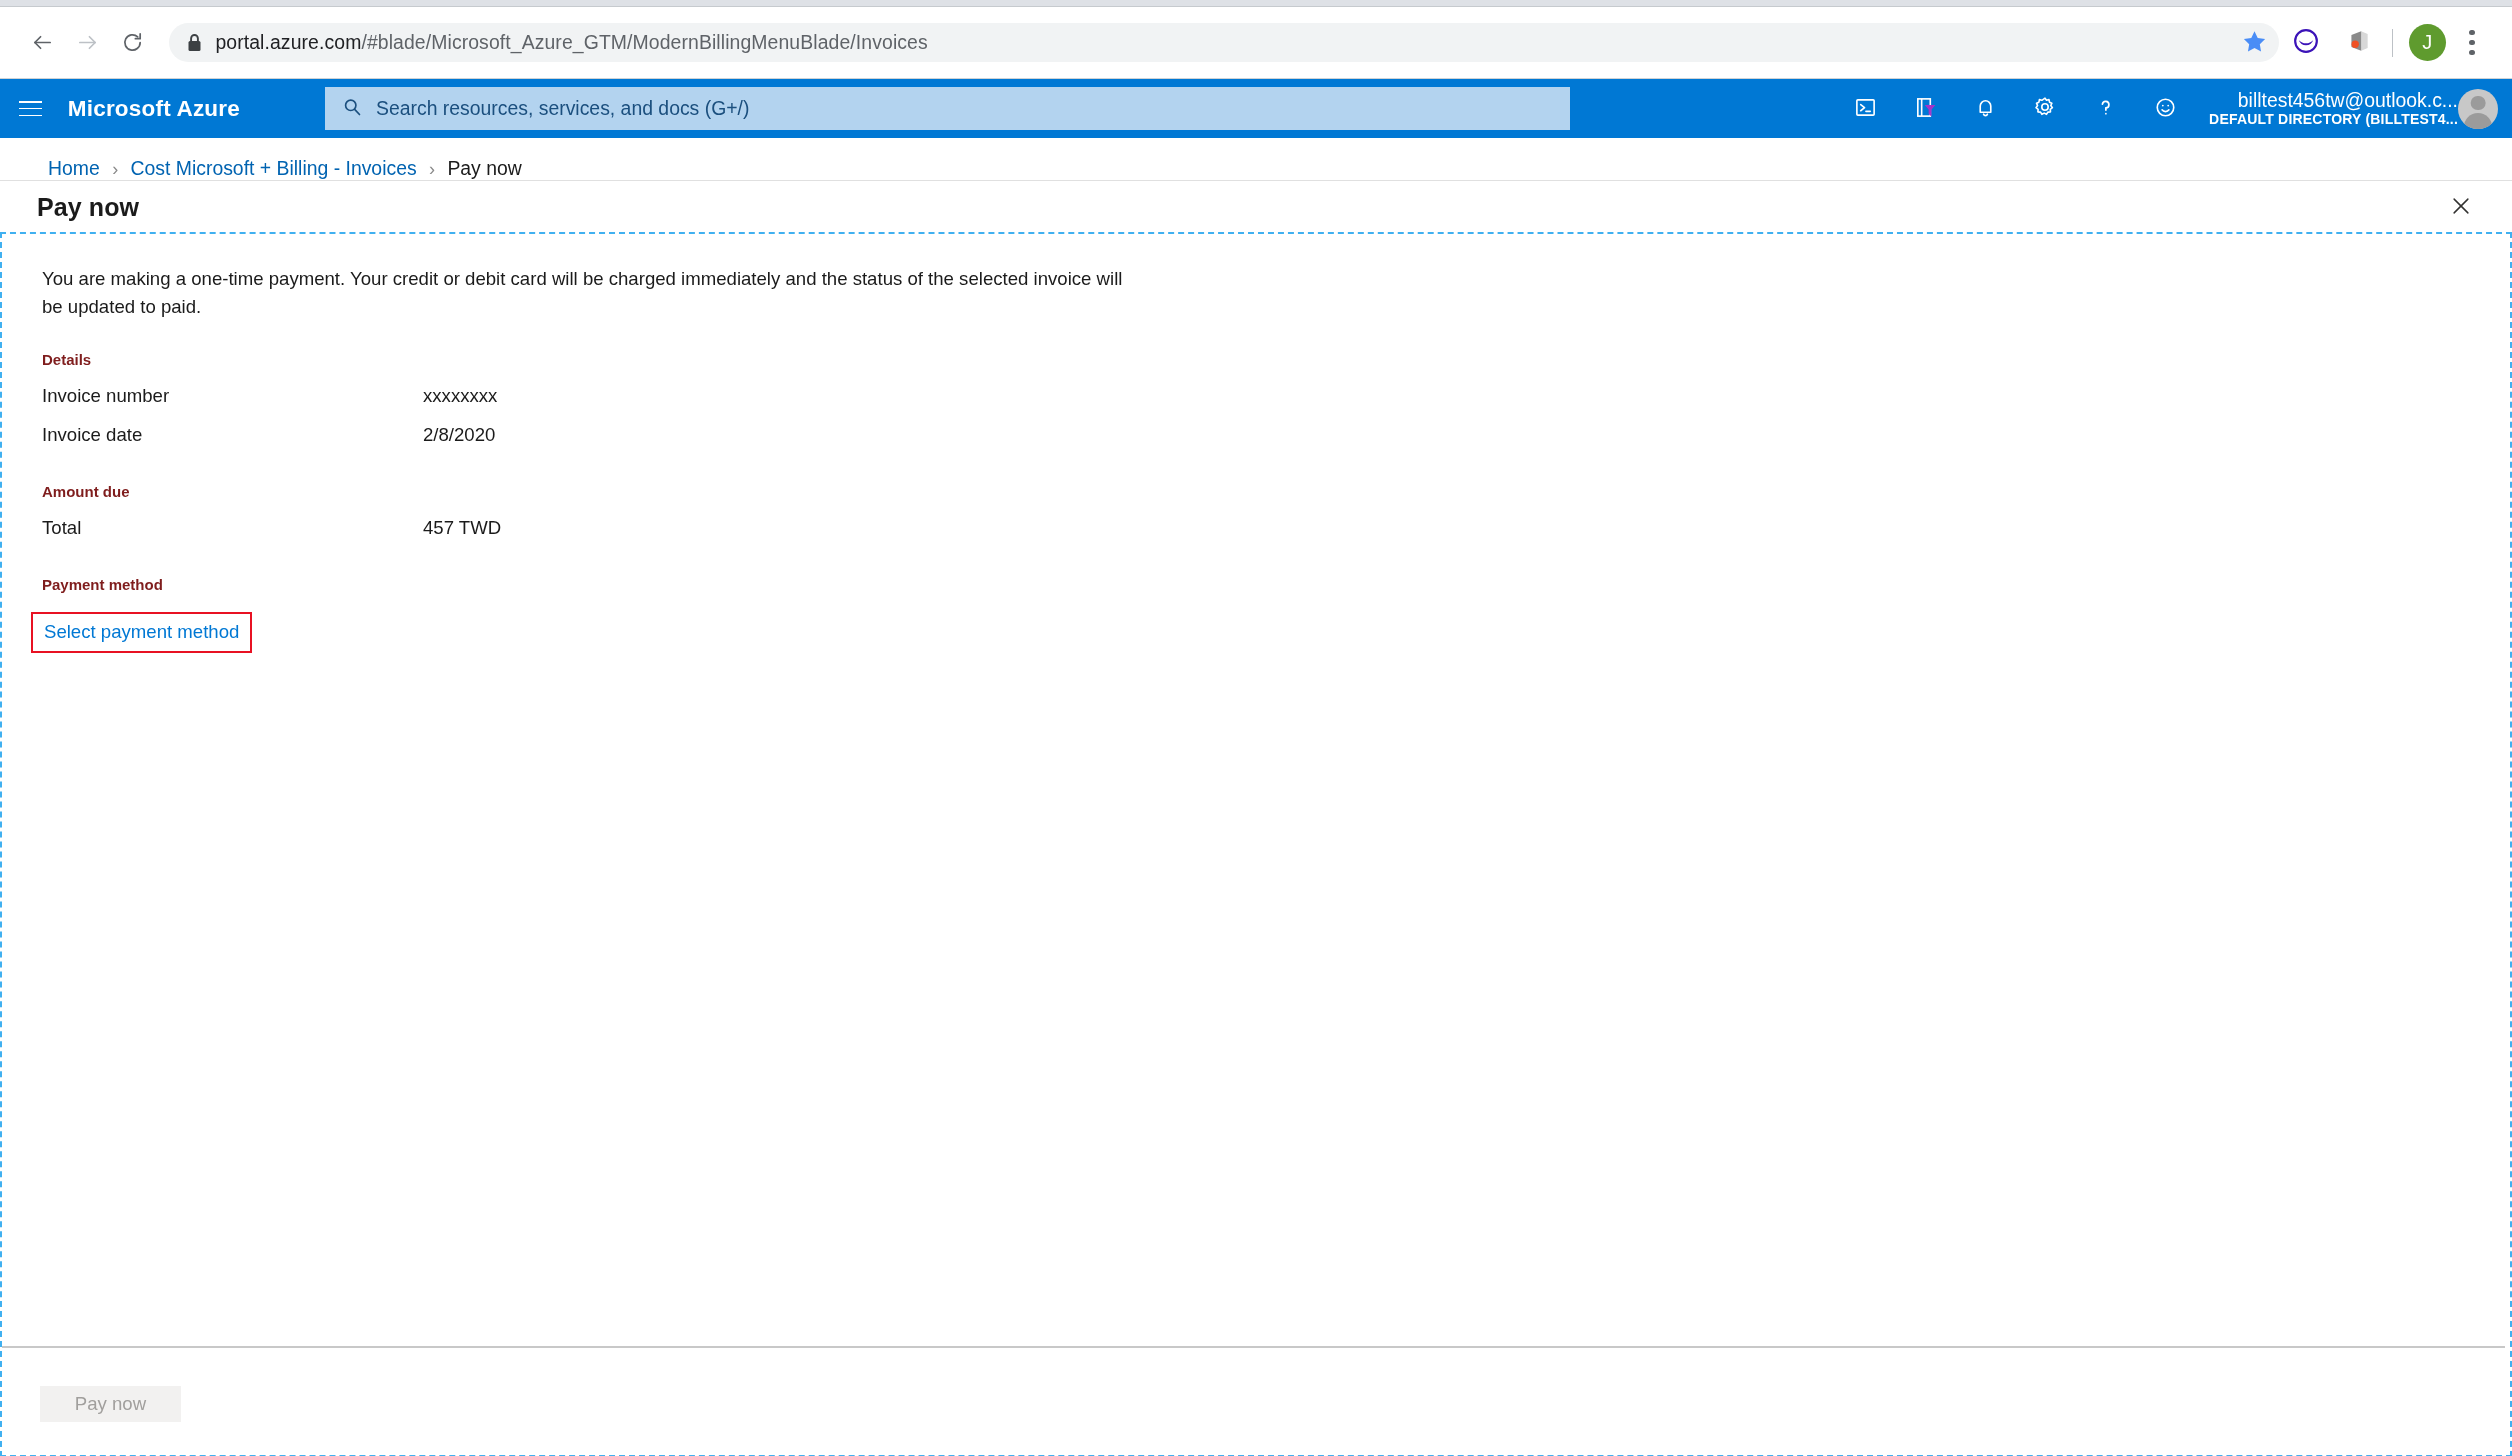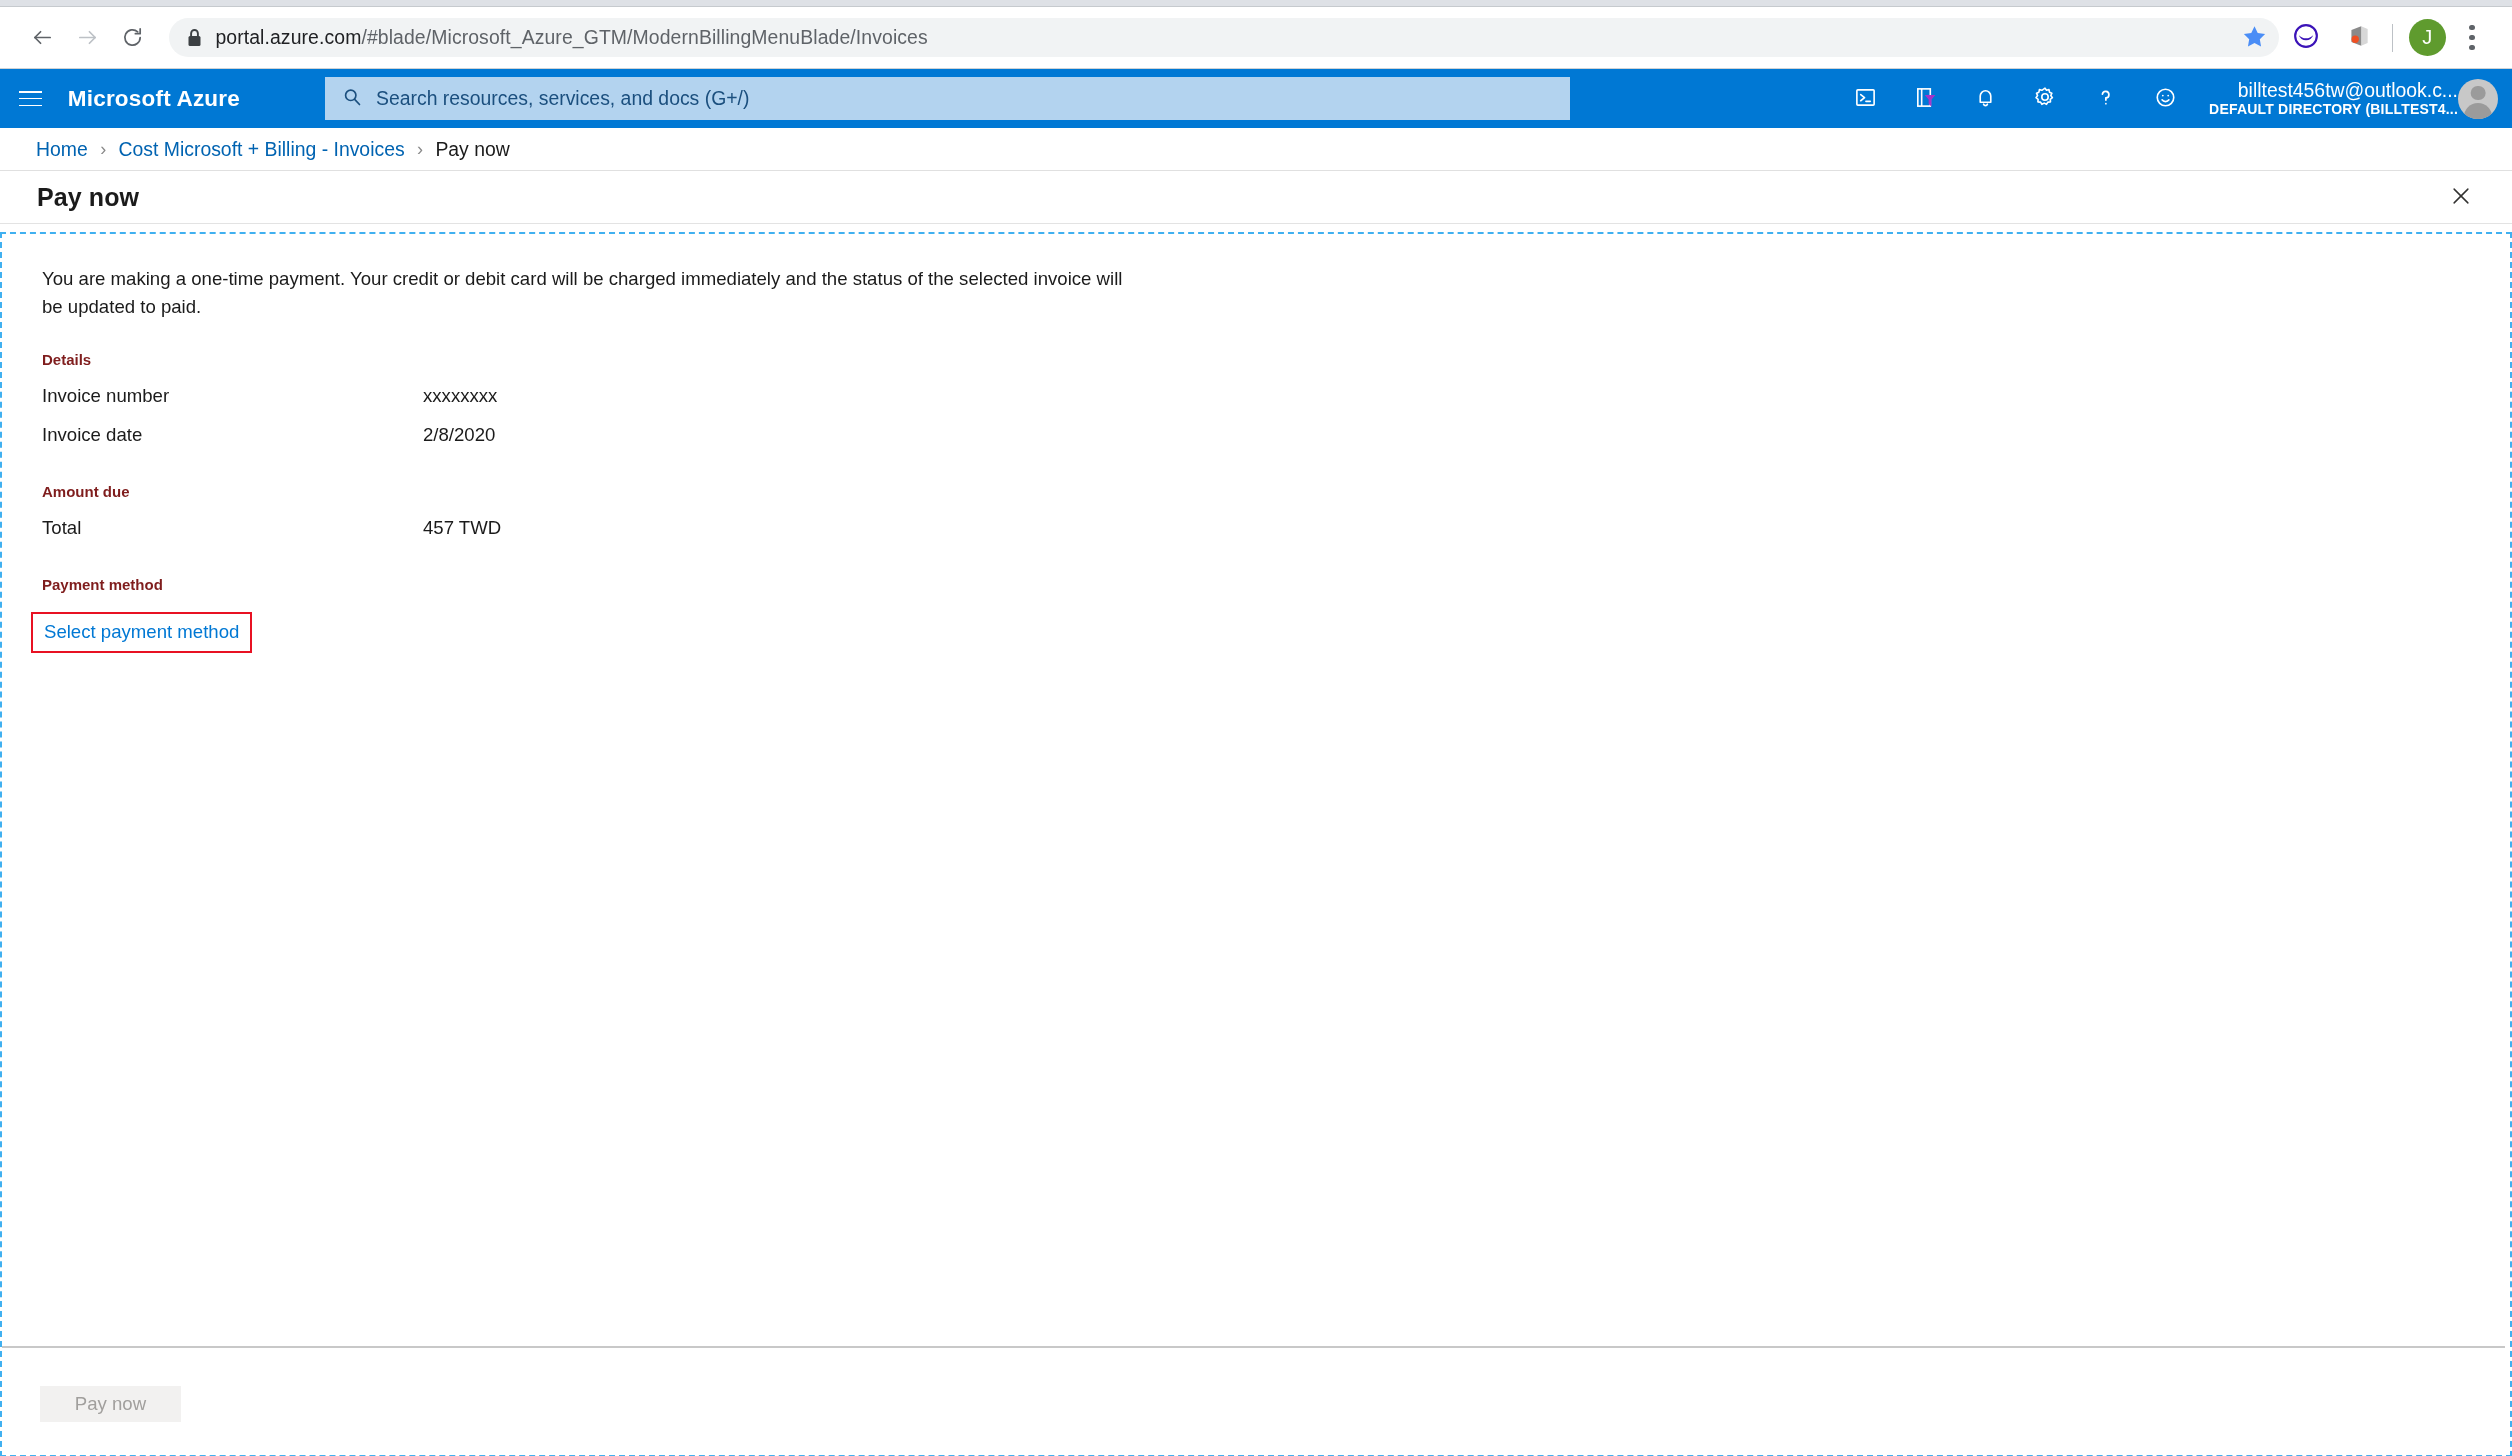--- a/index.html
+++ b/index.html
@@ -15,21 +15,21 @@
     position: relative;
   }
 
   
   .tabstrip-remnant {
     height: 6.2px;
     background: #dee1e6;
     border-bottom: 0.8px solid #c6cace;
   }
   .browser-toolbar {
-    height: 62px;
+    height: 72px;
     background: #ffffff;
     display: flex;
     align-items: center;
     padding: 0 20px;
     box-sizing: border-box;
     border-bottom: 0.8px solid #cfd2d5;
   }
   .nav-btn {
     width: 45px;
     height: 45px;
@@ -169,22 +169,22 @@
     content:""; position:absolute; left:50%; top:24px;
     width:28px; height:23px; border-radius: 14px 14px 0 0; background:#9b9b9b;
     transform: translateX(-50%);
   }
 
   
   .breadcrumb {
     height: 42px;
     background: #ffffff;
     display: flex;
-    align-items: center;
-    padding-left: 36px;
+    align-items: flex-end;
+    padding-left: 48px;
     font-size: 19.4px;
     border-bottom: 0.8px solid #e0e0e0;
   }
   .crumb-link { color: #0063b1; }
   .crumb-sep { color: #8a8a8a; margin: 0 12.4px; font-size: 18px; }
   .crumb-current { color: #1b1b1b; }
 
   
   .blade-head {
     height: 53px;

